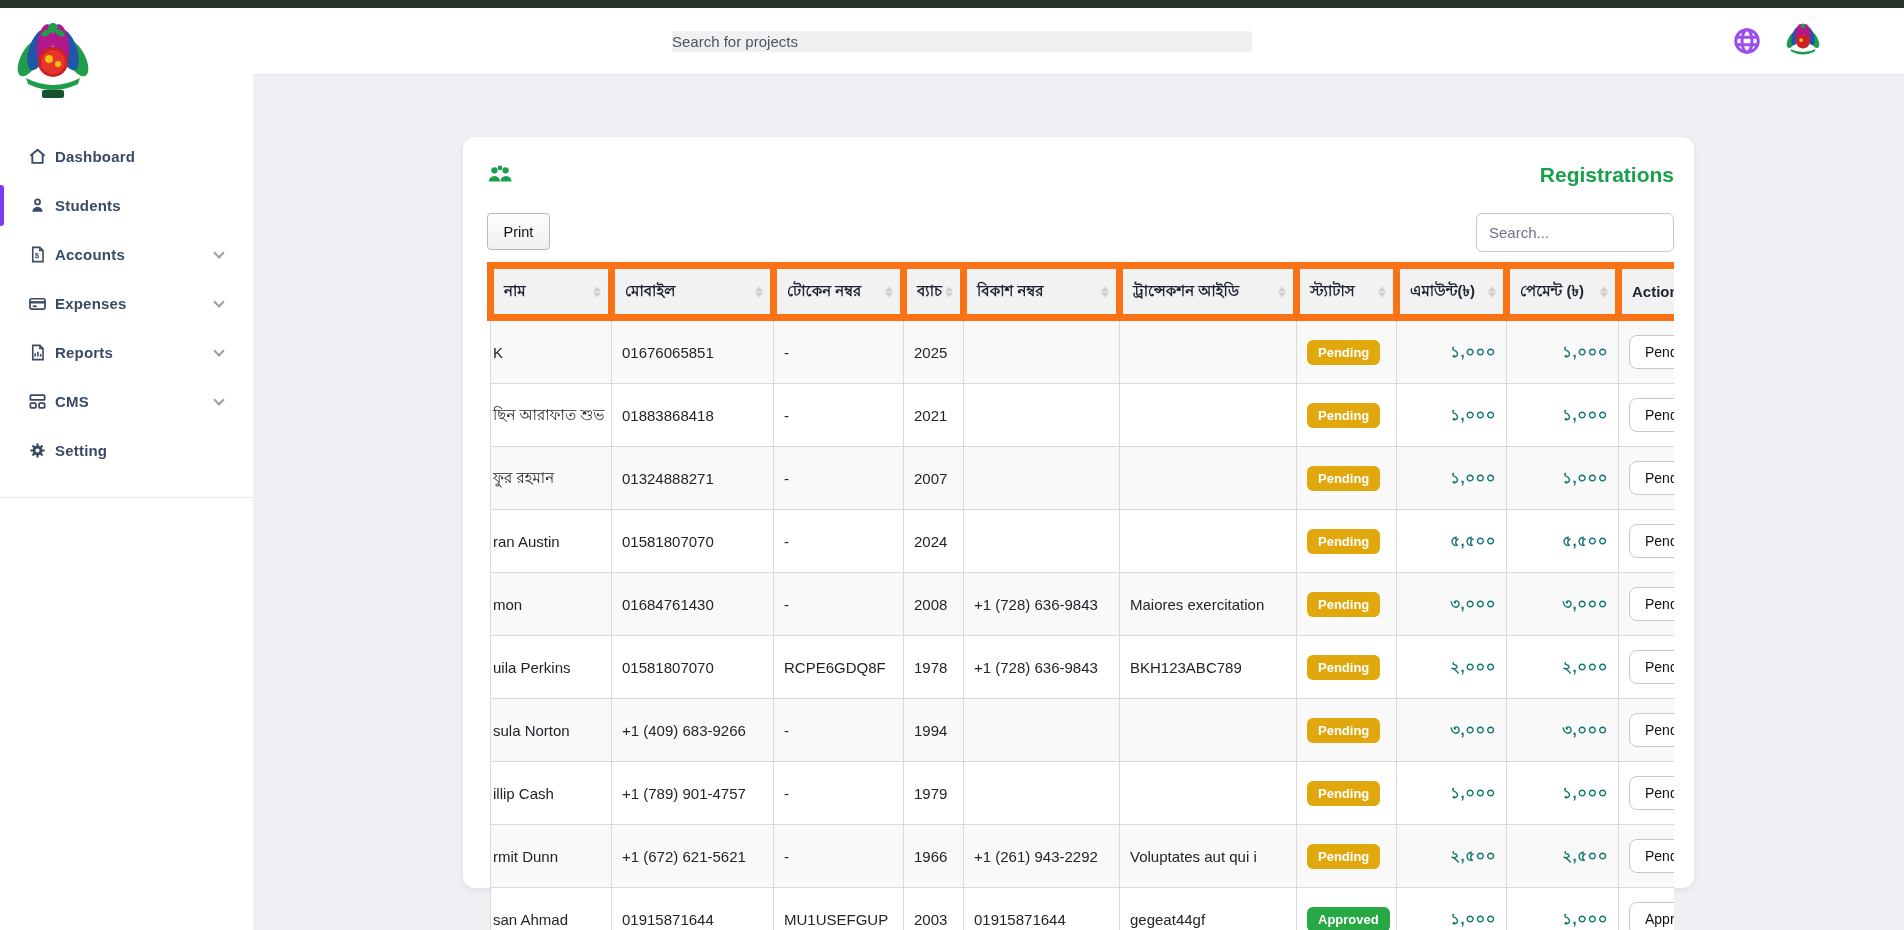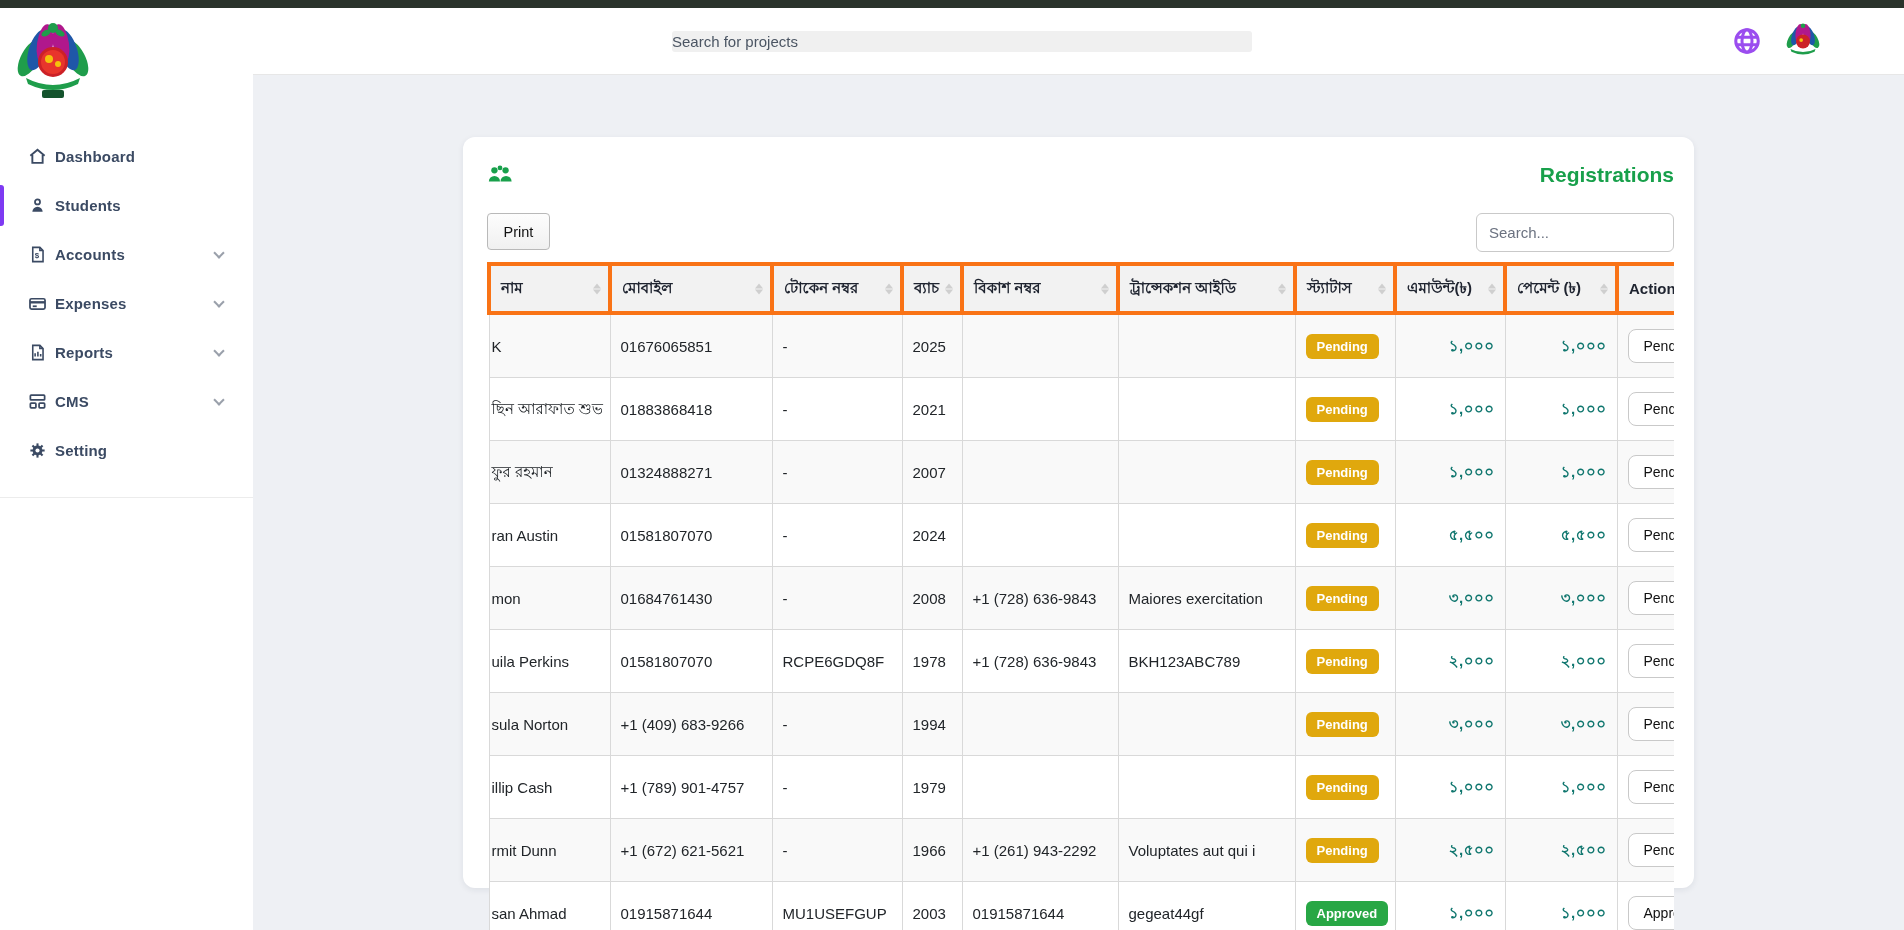--- a/index.html
+++ b/index.html
@@ -47,21 +47,21 @@
           background:linear-gradient(#fdfdfd,#f0f0f0); font-size:14.5px; color:#111;
           cursor:pointer; font-family:"Liberation Sans",sans-serif; }
   .card-search { width:198px; height:39px; border:1px solid #c9c9c9; border-radius:6px;
           padding:0 12px; font-size:15px; color:#737373; outline:none;
           font-family:"Liberation Sans",sans-serif; }
   .card-search::placeholder { color:#6b7280; }
 
   
   .table-clip { margin-top:10px; width:1187px; overflow:hidden; }
   table.reg { table-layout:fixed; width:1268px; border-collapse:collapse; }
-  .reg th { background:#f2f2f2; border:4px solid #f97316; padding:10px 10px; text-align:left;
+  .reg th { background:#f2f2f2; border:7px solid #f97316; padding:10px 10px; text-align:left;
           font-size:15px; font-weight:700; color:#1f2430; position:relative; height:41px;
           white-space:nowrap; overflow:hidden; }
   .reg td { border:1px solid #d9d9d9; padding:14px 10px; font-size:15px; color:#212529;
           height:50px; white-space:nowrap; overflow:hidden; background:#fff; }
   .reg tr:nth-child(odd) td { background:#f9f9f9; }
   .col-name{width:121px} .col-mobile{width:162px} .col-token{width:130px} .col-batch{width:60px}
   .col-bikash{width:156px} .col-trxid{width:177px} .col-status{width:100px}
   .col-amount{width:110px} .col-payment{width:112px} .col-action{width:140px}
   .reg td.col-name { padding-left:2px; }
   .reg td.col-amount, .reg td.col-payment { text-align:right; color:#0f766e; font-weight:700; letter-spacing:.5px; }

